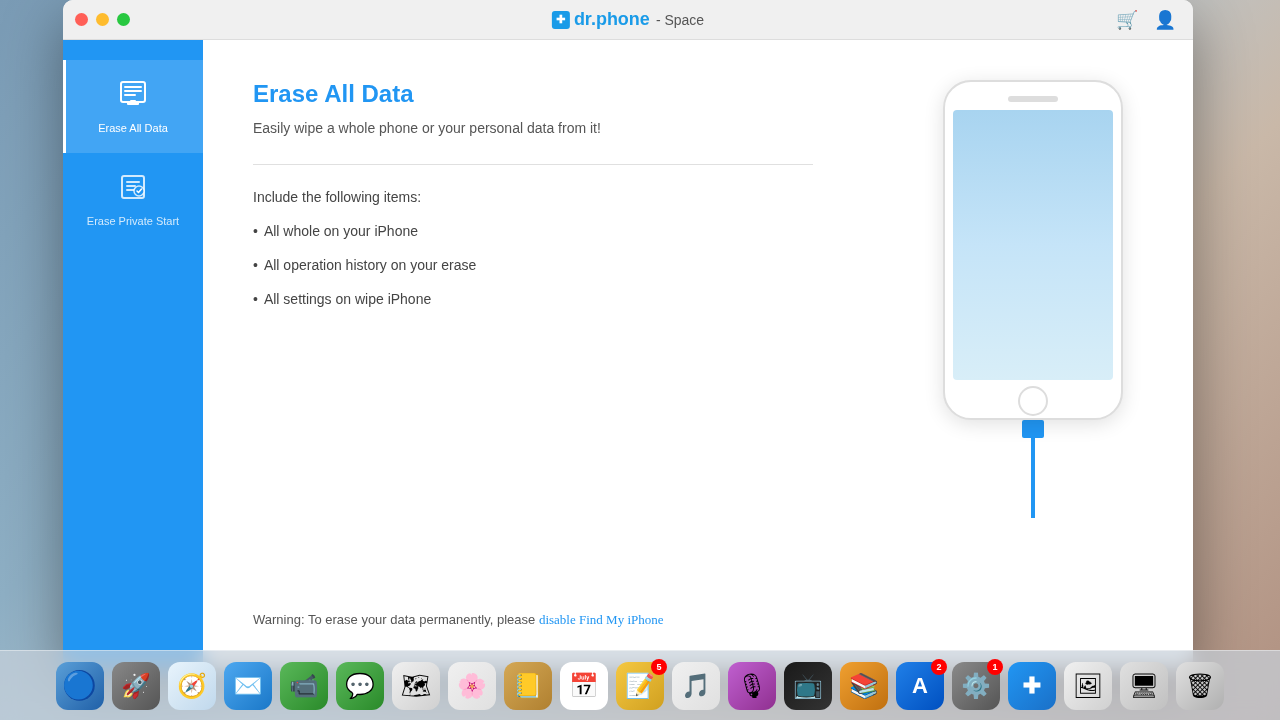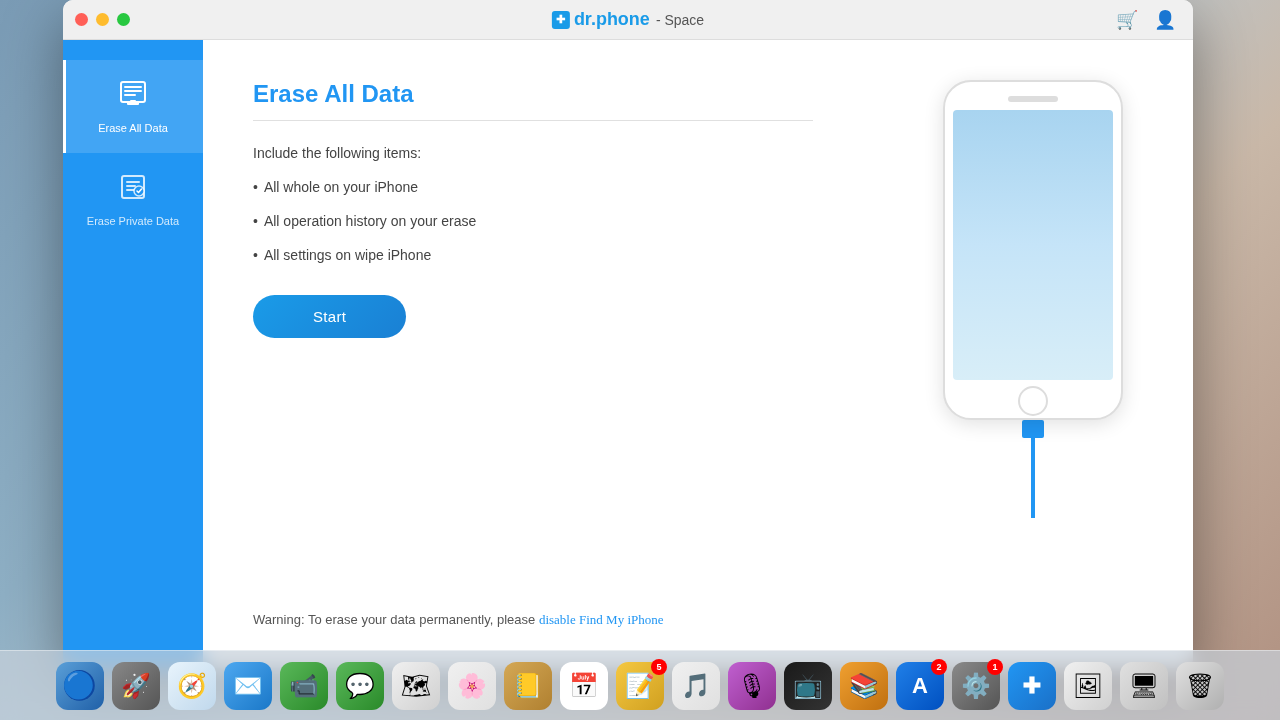--- a/index.html
+++ b/index.html
@@ -419,45 +419,45 @@
 
       <div class="sidebar-item">
         <span class="sidebar-icon">
           <svg width="32" height="32" viewBox="0 0 32 32" fill="none">
             <rect x="5" y="5" width="22" height="22" rx="2" stroke="rgba(255,255,255,0.8)" stroke-width="2" fill="none"></rect>
             <path d="M10 11 L22 11 M10 15 L18 15 M10 19 L20 19" stroke="rgba(255,255,255,0.8)" stroke-width="2" stroke-linecap="round"></path>
             <circle cx="22" cy="20" r="5" fill="#2196f3" stroke="rgba(255,255,255,0.8)" stroke-width="1.5"></circle>
             <path d="M20 20 L21.5 21.5 L24.5 18" stroke="white" stroke-width="1.5" stroke-linecap="round" stroke-linejoin="round"></path>
           </svg>
         </span>
-        <span class="sidebar-label">Erase Private Data</span>
+        <span class="sidebar-label">Erase Private Start</span>
       </div>
 
     </div>
 
     <div class="main-content">
       <div class="content-section">
         <h1 class="section-title">Erase All Data</h1>
+        <p class="section-subtitle">Easily wipe a whole phone or your personal data from it!</p>
         <hr class="divider">
         <p class="include-title">Include the following items:</p>
         <ul class="item-list">
           <li>
             <span class="item-bullet">•</span>
             <span>All whole on your iPhone</span>
           </li>
           <li>
             <span class="item-bullet">•</span>
             <span>All operation history on your erase</span>
           </li>
           <li>
             <span class="item-bullet">•</span>
             <span>All settings on wipe iPhone</span>
           </li>
         </ul>
-        <button class="start-btn">Start</button>
       </div>
 
       <div class="phone-container">
         <div class="phone-body">
           <div class="phone-speaker"></div>
           <div class="phone-screen"></div>
           <div class="phone-home"></div>
         </div>
         <div class="usb-cable">
           <div class="usb-connector"></div>

